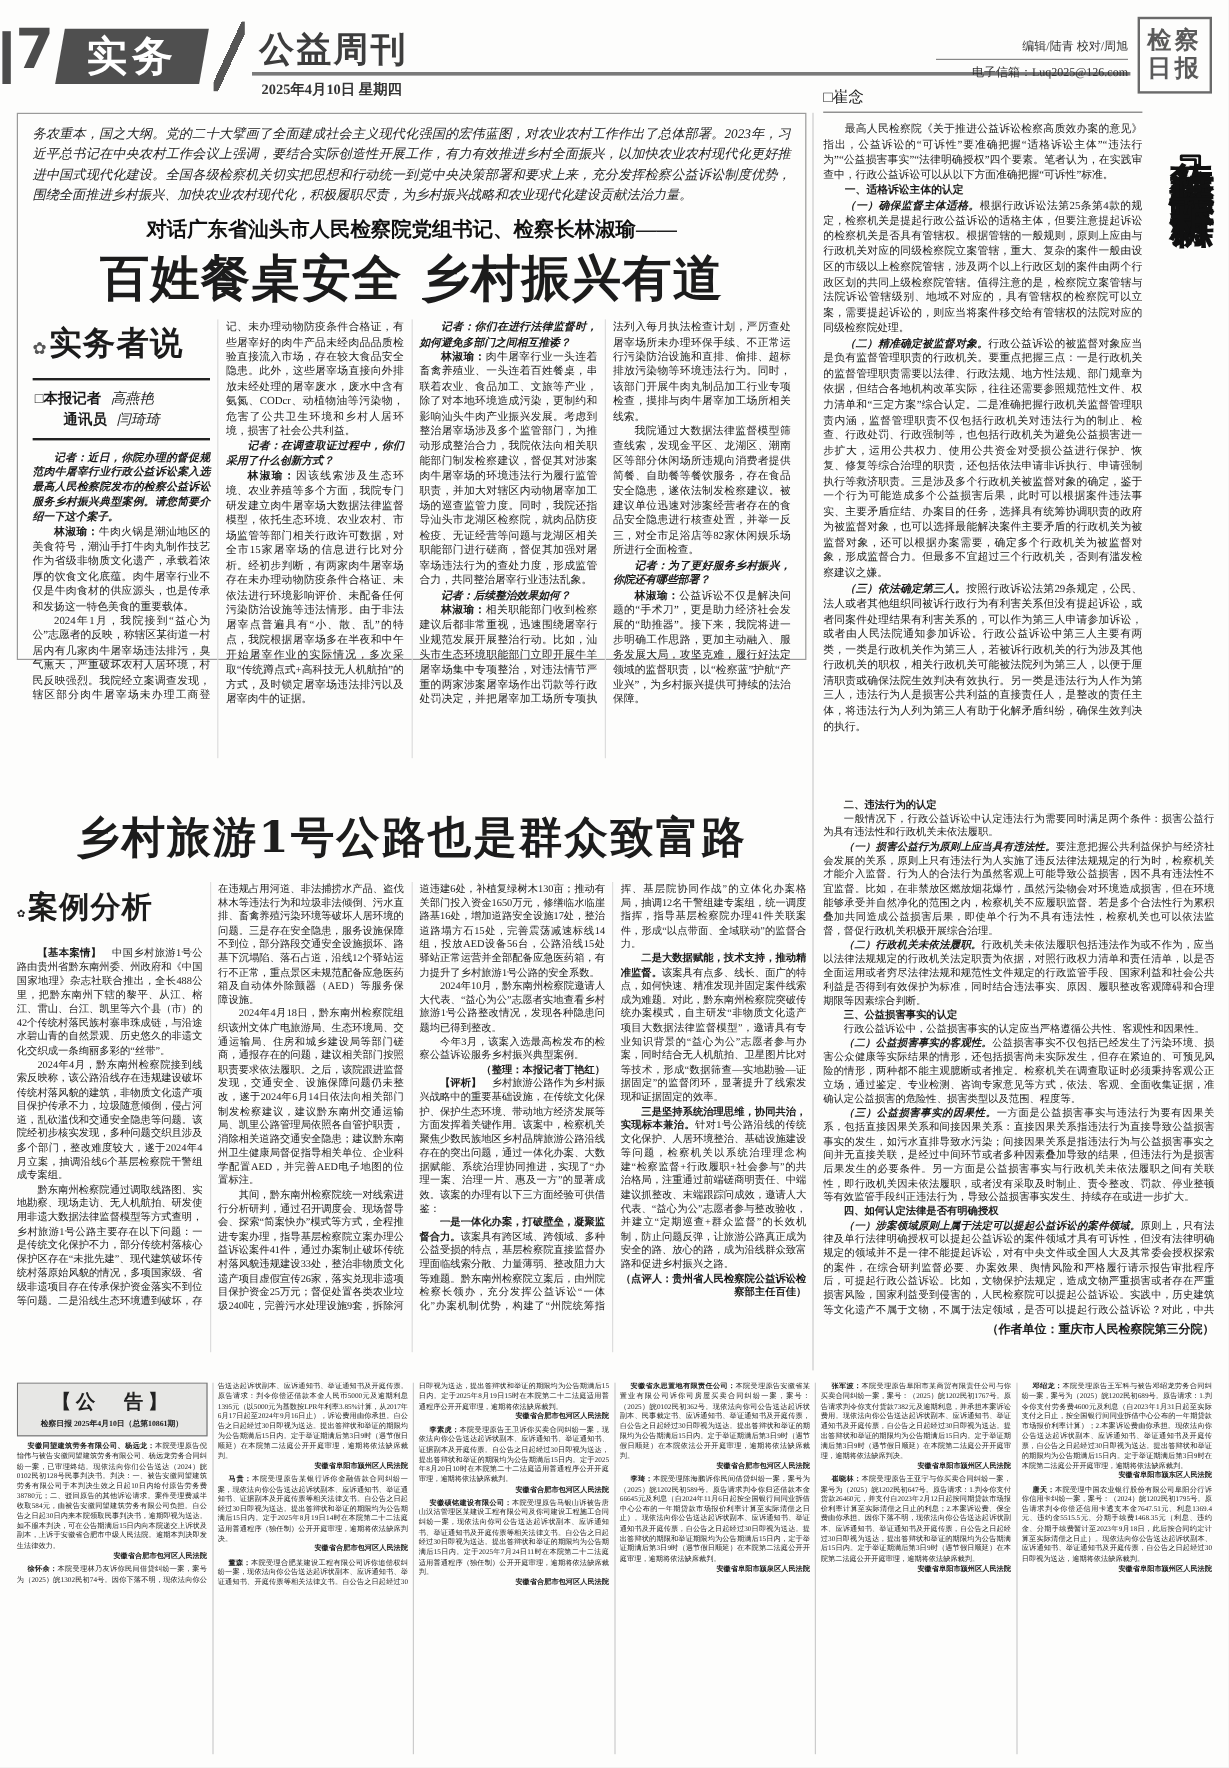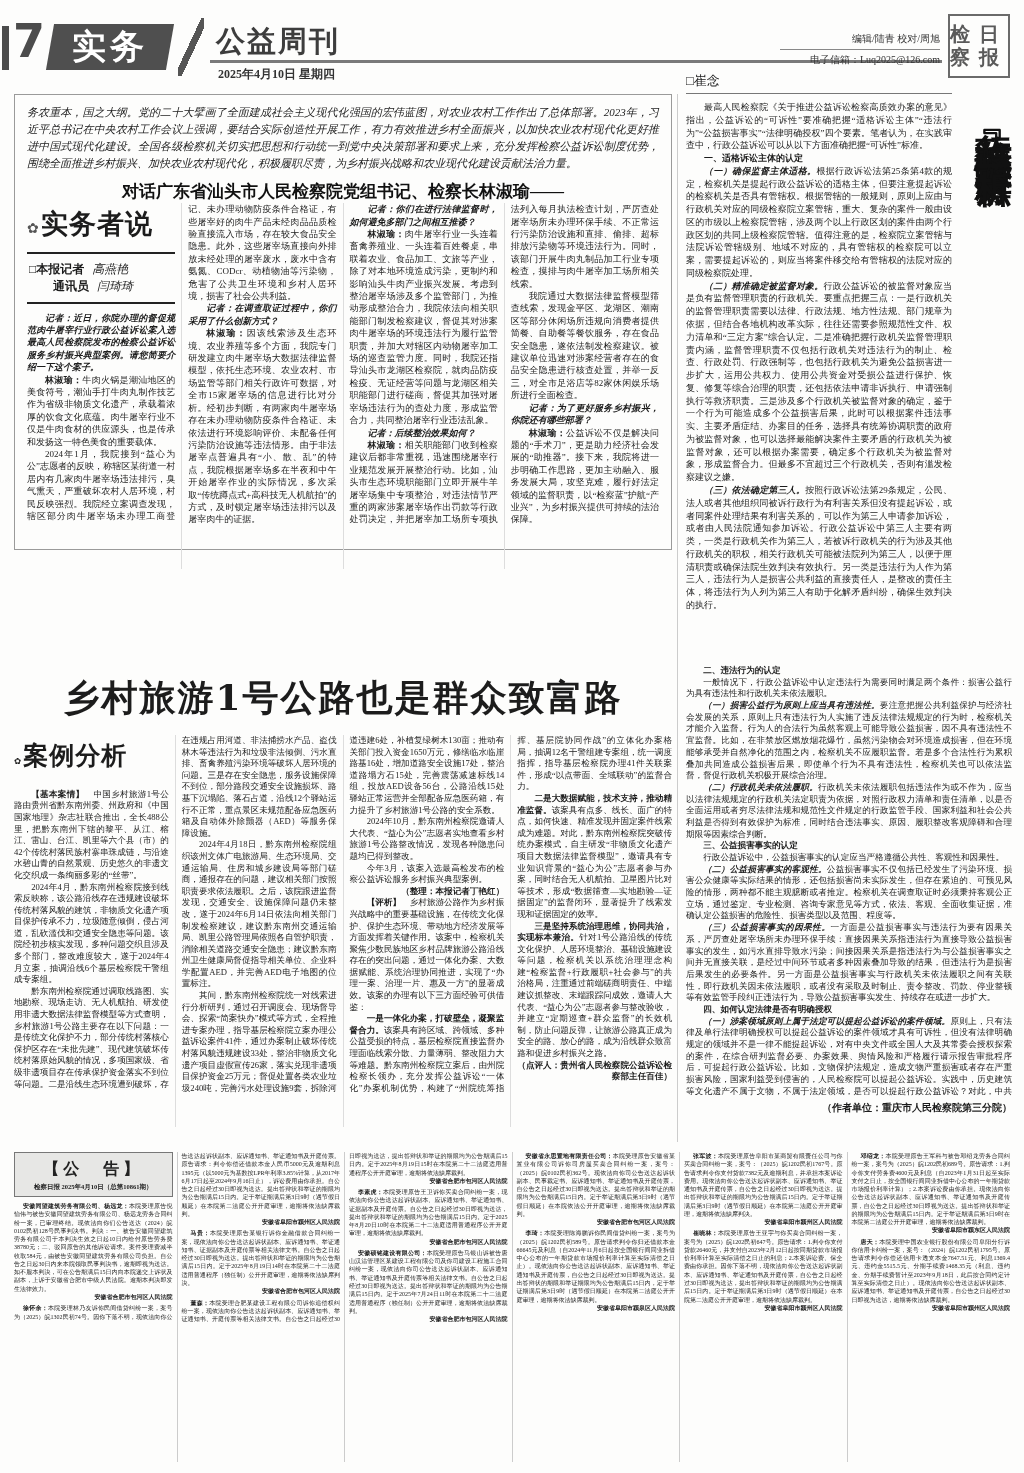--- a/index.html
+++ b/index.html
@@ -15,21 +15,21 @@
   .hdr-section span{transform:skewX(10deg);color:#fff;font-size:34px;font-weight:bold;letter-spacing:4px;}
   .hdr-slash{position:absolute;left:178px;top:10px;width:26px;height:58px;background:
      linear-gradient(115deg,transparent 44%,#555 44%,#555 58%,transparent 58%);}
   .hdr-edition{position:absolute;left:216px;top:14px;font-size:29px;font-weight:bold;color:#3d3d3d;
           letter-spacing:2px;font-family:"DejaVu Sans",sans-serif;}
   .hdr-rule{position:absolute;left:210px;top:52px;width:732px;height:3px;background:#7a7a7a;}
   .hdr-date{position:absolute;left:218px;top:58px;font-size:12px;font-weight:bold;color:#333;}
   .hdr-ed{position:absolute;left:780px;top:24px;width:160px;text-align:right;font-size:10px;color:#333;}
   .hdr-ed .rl{border-bottom:1px solid #888;padding-bottom:3px;margin-bottom:3px;}
   .masthead{position:absolute;left:948px;top:6px;width:58px;height:60px;border:2px solid #6a6a6a;
-          display:flex;align-items:center;justify-content:center;
+          display:flex;flex-direction:column;align-items:center;justify-content:center;
           font-size:20px;font-weight:bold;color:#5a5a5a;line-height:1.15;letter-spacing:3px;}
   
   .main-box{position:absolute;left:14px;top:94px;width:658px;height:456px;border:1px solid #9a9a9a;
           box-sizing:border-box;padding:9px 12px;}
   .intro{font-size:11px;line-height:1.55;text-align:justify;font-style:italic;color:#222;}
   .kicker{text-align:center;font-size:17px;font-weight:bold;margin:8px 0 0;color:#111;}
   .headline{text-align:center;font-size:41px;font-weight:900;letter-spacing:1px;margin:2px 0 6px;
           font-family:"DejaVu Serif",serif;}
   .qa{column-count:4;column-gap:13px;column-rule:1px solid #ddd;height:366px;overflow:hidden;
           font-size:9px;line-height:1.38;text-align:justify;}
@@ -98,20 +98,21 @@
     </div>
     <div class="masthead">
       <span>检察</span>
       <span>日报</span>
     </div>
   </div>
 
   <div class="main-box">
     <div class="intro">务农重本，国之大纲。党的二十大擘画了全面建成社会主义现代化强国的宏伟蓝图，对农业农村工作作出了总体部署。2023年，习近平总书记在中央农村工作会议上强调，要结合实际创造性开展工作，有力有效推进乡村全面振兴，以加快农业农村现代化更好推进中国式现代化建设。全国各级检察机关切实把思想和行动统一到党中央决策部署和要求上来，充分发挥检察公益诉讼制度优势，围绕全面推进乡村振兴、加快农业农村现代化，积极履职尽责，为乡村振兴战略和农业现代化建设贡献法治力量。</div>
     <div class="kicker">对话广东省汕头市人民检察院党组书记、检察长林淑瑜——</div>
+    <div class="headline">百姓餐桌安全  乡村振兴有道</div>
     <div class="qa">
       <div class="swzs">
         <span class="leaf">✿</span>
         <span class="logo">实务者说</span>
       </div>
       <div class="byline-box">
         <div><span class="lab">□本报记者</span><span class="nm">高燕艳</span></div>
         <div style="text-indent:2em;"><span class="lab">通讯员</span><span class="nm">闫琦琦</span></div>
       </div>
 
@@ -172,21 +173,21 @@
     </div>
     <div class="r-bottom">
 
     <p class="para p-h"><span>二、违法行为的认定</span></p>
         <p class="para p-a"><span>一般情况下，行政公益诉讼中认定违法行为需要同时满足两个条件：损害公益行为具有违法性和行政机关未依法履职。</span></p>
         <p class="para p-sub"><b>（一）损害公益行为原则上应当具有违法性。</b><span>要注意把握公共利益保护与经济社会发展的关系，原则上只有违法行为人实施了违反法律法规规定的行为时，检察机关才能介入监督。行为人的合法行为虽然客观上可能导致公益损害，因不具有违法性不宜监督。比如，在非禁放区燃放烟花爆竹，虽然污染物会对环境造成损害，但在环境能够承受并自然净化的范围之内，检察机关不应履职监督。若是多个合法性行为累积叠加共同造成公益损害后果，即使单个行为不具有违法性，检察机关也可以依法监督，督促行政机关积极开展综合治理。</span></p>
         <p class="para p-sub"><b>（二）行政机关未依法履职。</b><span>行政机关未依法履职包括违法作为或不作为，应当以法律法规规定的行政机关法定职责为依据，对照行政权力清单和责任清单，以是否全面运用或者穷尽法律法规和规范性文件规定的行政监管手段、国家利益和社会公共利益是否得到有效保护为标准，同时结合违法事实、原因、履职整改客观障碍和合理期限等因素综合判断。</span></p>
         <p class="para p-h"><span>三、公益损害事实的认定</span></p>
         <p class="para p-a"><span>行政公益诉讼中，公益损害事实的认定应当严格遵循公共性、客观性和因果性。</span></p>
         <p class="para p-sub"><b>（二）公益损害事实的客观性。</b><span>公益损害事实不仅包括已经发生了污染环境、损害公众健康等实际结果的情形，还包括损害尚未实际发生，但存在紧迫的、可预见风险的情形，两种都不能主观臆断或者推定。检察机关在调查取证时必须秉持客观公正立场，通过鉴定、专业检测、咨询专家意见等方式，依法、客观、全面收集证据，准确认定公益损害的危险性、损害类型以及范围、程度等。</span></p>
-        <p class="para p-sub"><b>（三）公益损害事实的因果性。</b><span>一方面是公益损害事实与违法行为要有因果关系，严厉查处屠宰场所未办理环保手续：直接因果关系指违法行为直接导致公益损害事实的发生，如污水直排导致水污染；间接因果关系是指违法行为与公益损害事实之间并无直接关联，是经过中间环节或者多种因素叠加导致的结果，但违法行为是损害后果发生的必要条件。另一方面是公益损害事实与行政机关未依法履职之间有关联性，即行政机关因未依法履职，或者没有采取及时制止、责令整改、罚款、停业整顿等有效监管手段纠正违法行为，导致公益损害事实发生、持续存在或进一步扩大。</span></p>
+        <p class="para p-sub"><b>（三）公益损害事实的因果性。</b><span>一方面是公益损害事实与违法行为要有因果关系，包括直接因果关系和间接因果关系：直接因果关系指违法行为直接导致公益损害事实的发生，如污水直排导致水污染；间接因果关系是指违法行为与公益损害事实之间并无直接关联，是经过中间环节或者多种因素叠加导致的结果，但违法行为是损害后果发生的必要条件。另一方面是公益损害事实与行政机关未依法履职之间有关联性，即行政机关因未依法履职，或者没有采取及时制止、责令整改、罚款、停业整顿等有效监管手段纠正违法行为，导致公益损害事实发生、持续存在或进一步扩大。</span></p>
         <p class="para p-h"><span>四、如何认定法律是否有明确授权</span></p>
         <p class="para p-sub"><b>（一）涉案领域原则上属于法定可以提起公益诉讼的案件领域。</b><span>原则上，只有法律及单行法律明确授权可以提起公益诉讼的案件领域才具有可诉性，但没有法律明确规定的领域并不是一律不能提起诉讼，对有中央文件或全国人大及其常委会授权探索的案件，在综合研判监督必要、办案效果、舆情风险和严格履行请示报告审批程序后，可提起行政公益诉讼。比如，文物保护法规定，造成文物严重损害或者存在严重损害风险，国家利益受到侵害的，人民检察院可以提起公益诉讼。实践中，历史建筑等文化遗产不属于文物，不属于法定领域，是否可以提起行政公益诉讼？对此，中共中央办公厅、国务院办公厅《关于在城乡建设中加强历史文化保护传承的意见》明确“加大城乡历史文化保护检察公益诉讼力度”；十三届全国人大三次会议审议通过的《最高人民检察院工作报告》明确“积极、稳妥办理……文物和文化遗产保护等领域公益损害案件”。由此可以认定，文化遗产保护领域有中央文件和全国人大授权探索依据，可以提起行政公益诉讼。</span></p>
       </div>
     <div class="r-author">（作者单位：重庆市人民检察院第三分院）</div>
   </div>
 
   <div class="notices">
     <div class="notice-head">
       <div class="nh-title">【公　告】</div>
       <div class="nh-sub">检察日报 2025年4月10日（总第10861期）</div>

